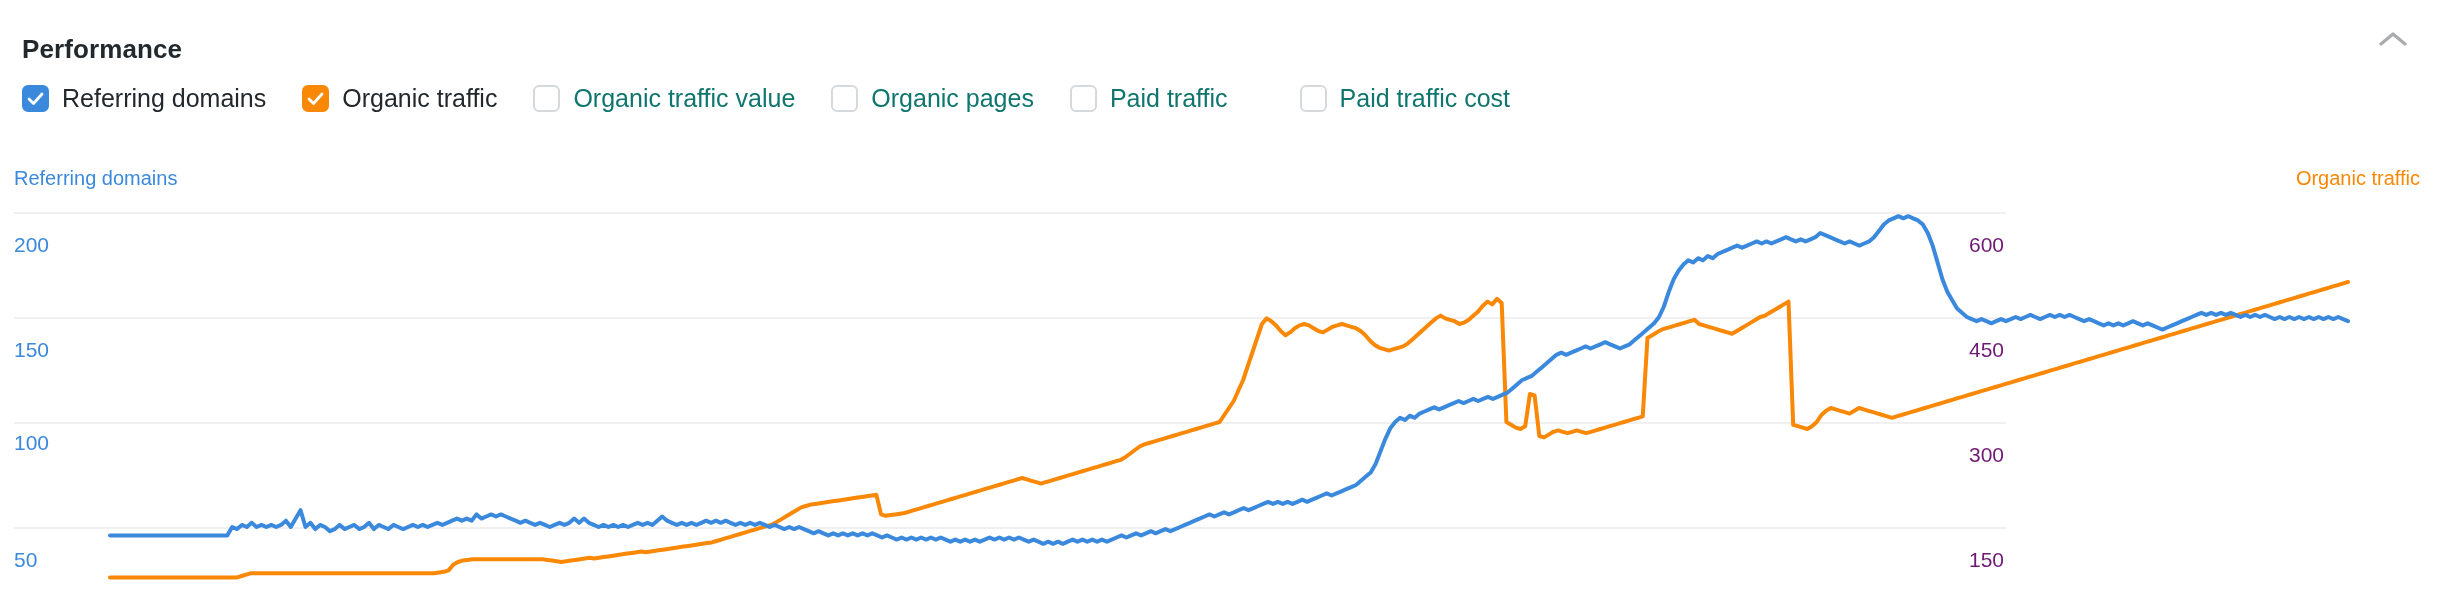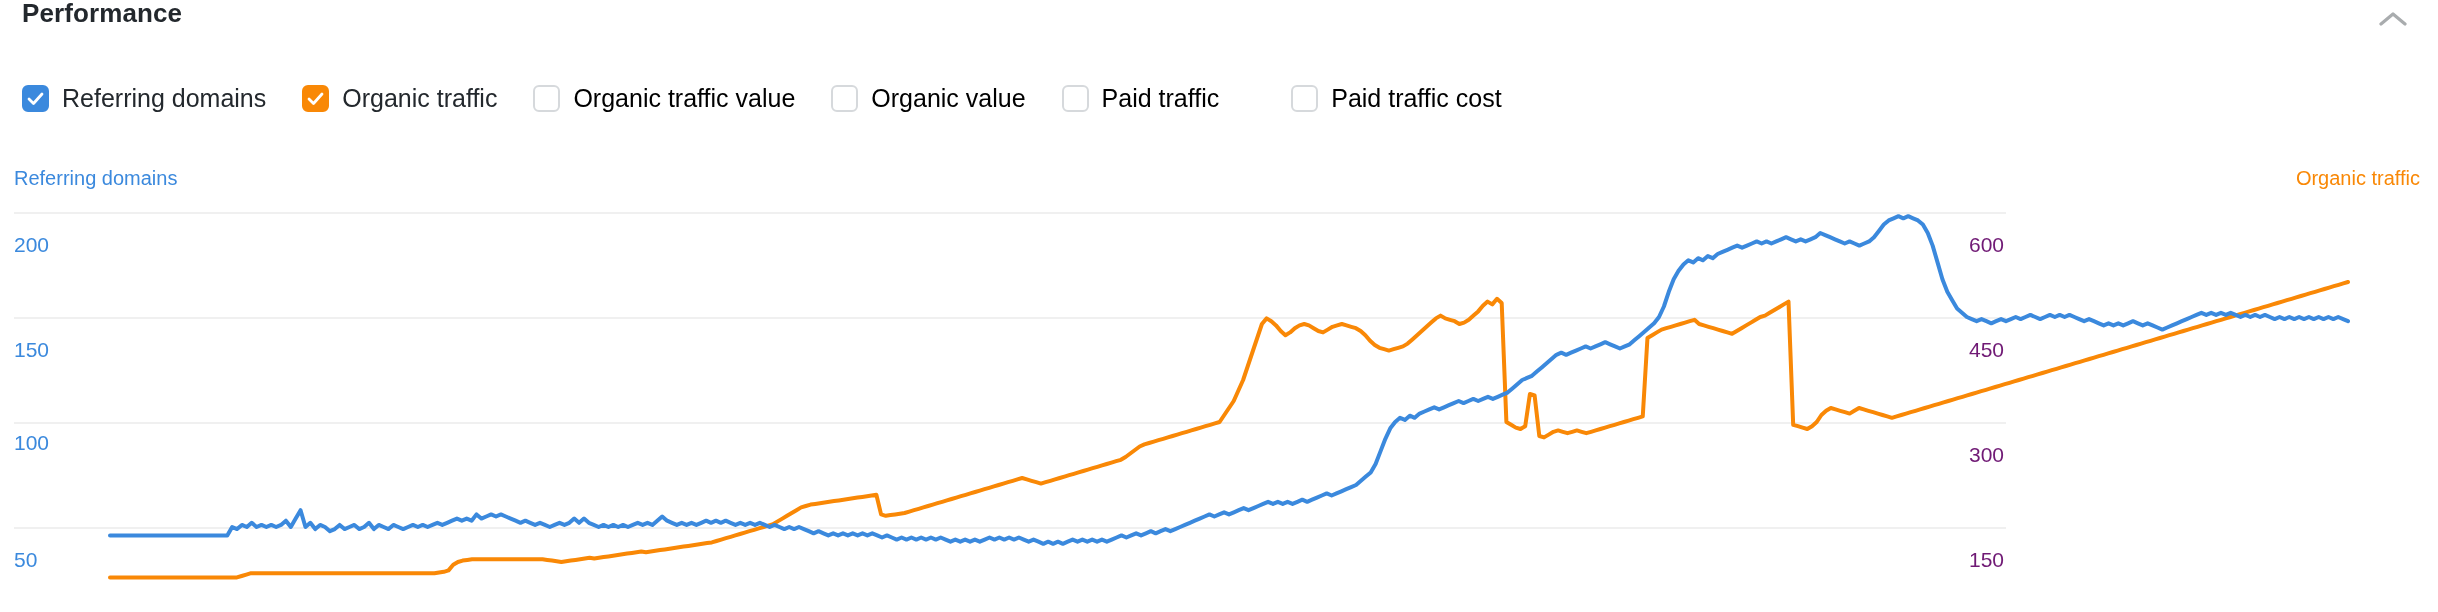--- a/index.html
+++ b/index.html
@@ -23,21 +23,21 @@
   }
 
   
   .panel-header {
     position: absolute;
     left: 0;
     top: 0;
     width: 2438px;
     height: 62px;
     display: flex;
-    align-items: flex-start;
+    align-items: flex-end;
     box-sizing: border-box;
     padding: 0 24px 0 22px;
   }
   .panel-title {
     font-size: 26px;
     font-weight: bold;
     color: #23282d;
     letter-spacing: 0.1px;
     line-height: 1;
   }
@@ -95,21 +95,21 @@
     border: 2px solid #f98806;
   }
   .cbox svg { position: absolute; left: 0; top: 0; }
   .legend-label {
     font-size: 25px;
     margin-left: 13px;
     line-height: 1;
     white-space: nowrap;
   }
   .legend-label.on  { color: #23282d; }
-  .legend-label.off { color: #000000; }
+  .legend-label.off { color: #0f766e; }
 
   
   .axis-title {
     position: absolute;
     top: 168px;
     font-size: 20px;
     line-height: 1;
     white-space: nowrap;
   }
   .axis-title.left  { left: 14px;  color: #3b89dd; }
@@ -185,21 +185,21 @@
       <span class="legend-label on">Organic traffic</span>
     </label>
 
     <label class="legend-item">
       <span class="cbox off"></span>
       <span class="legend-label off">Organic traffic value</span>
     </label>
 
     <label class="legend-item">
       <span class="cbox off"></span>
-      <span class="legend-label off">Organic value</span>
+      <span class="legend-label off">Organic pages</span>
     </label>
 
     <label class="legend-item">
       <span class="cbox off"></span>
       <span class="legend-label off">Paid traffic</span>
     </label>
 
     <label class="legend-item">
       <span class="cbox off"></span>
       <span class="legend-label off">Paid traffic cost</span>

